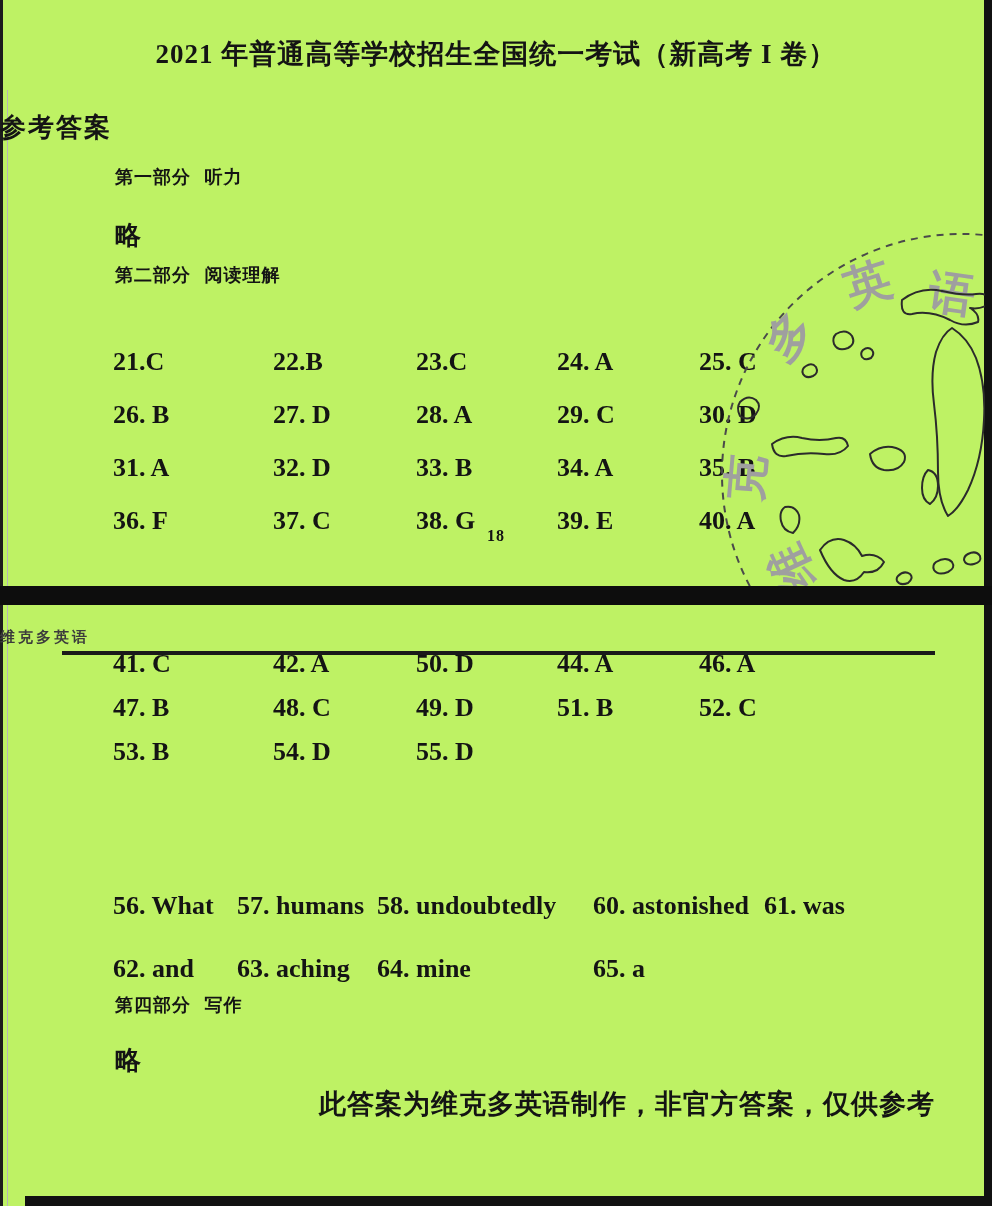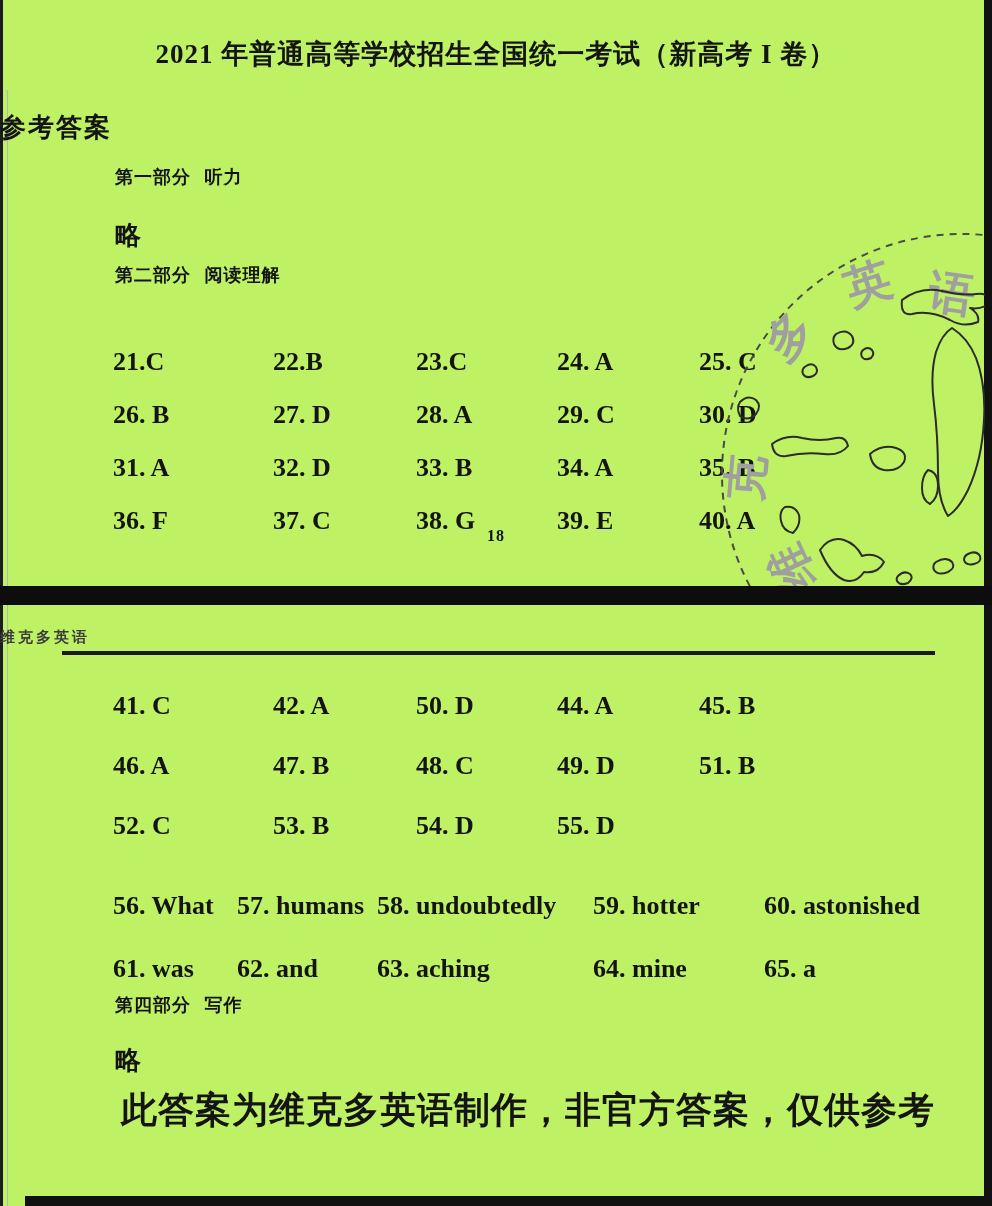--- a/index.html
+++ b/index.html
@@ -24,35 +24,35 @@
   .doc-subtitle { left:0; top:110px; width:992px; 
                font-size:26px; font-weight:bold; letter-spacing:2px; }
 
   .heading { left:115px; font-size:18px; font-weight:bold; letter-spacing:1px; word-spacing:8px; }
   .note    { left:115px; font-size:26px; font-weight:bold; }
 
   .ansgrid { left:113px; display:grid;
              grid-template-columns:160px 143px 141px 142px auto;
              font-size:26px; font-weight:bold; line-height:28px; }
   #grid-21-40 { top:332px; row-gap:25px; width:780px;margin-top:16px; }
-  #grid-41-55 { top:692px; row-gap:32px; width:780px; }
+  #grid-41-55 { top:650px; row-gap:16px; width:780px; }
   .langgrid { left:113px; display:grid;
              grid-template-columns:124px 140px 216px 171px auto;
              font-size:26px; font-weight:bold; line-height:29px;
              top:891px; row-gap:34px; width:822px; }
 
   .page-number { left:0; top:527px; width:992px; text-align:center;
                  font-size:16px; font-weight:bold; letter-spacing:1px; }
 
   .wm-label { left:0; top:628px; width:992px; 
               font-size:15px; font-weight:bold; color:#3c3c3c; letter-spacing:3px; }
   .rule { left:62px; top:651px; width:873px; height:4px; background:#1a1a1a; }
 
   .footer-note { left:0; top:1086px; width:935px; text-align:right;
-                 font-size:36px; font-weight:bold; letter-spacing:1px; }
+                 font-size:27px; font-weight:bold; letter-spacing:1px; }
 
   #stamp { left:690px; top:232px; width:295px; height:354px; }
 </style>
 </head>
 <body>
 
 <div id="screen">
 
   <div class="abs edge-left"></div>
   <div class="abs edge-left2"></div>
@@ -120,38 +120,36 @@
   </svg>
 
   <div class="abs wm-label">维克多英语</div>
   <div class="abs rule"></div>
 
   <div class="abs ansgrid" id="grid-41-55">
     <span>41. C</span>
     <span>42. A</span>
     <span>50. D</span>
     <span>44. A</span>
-    <span>45. B</span>
     <span>46. A</span>
     <span>47. B</span>
     <span>48. C</span>
     <span>49. D</span>
     <span>51. B</span>
     <span>52. C</span>
     <span>53. B</span>
     <span>54. D</span>
     <span>55. D</span>
   </div>
 
 
   <div class="abs langgrid">
     <span>56. What</span>
     <span>57. humans</span>
     <span>58. undoubtedly</span>
-    <span>59. hotter</span>
     <span>60. astonished</span>
     <span>61. was</span>
     <span>62. and</span>
     <span>63. aching</span>
     <span>64. mine</span>
     <span>65. a</span>
   </div>
 
   <div class="abs heading" style="top:993px">第四部分 写作</div>
   <div class="abs note" style="top:1043px">略</div>

